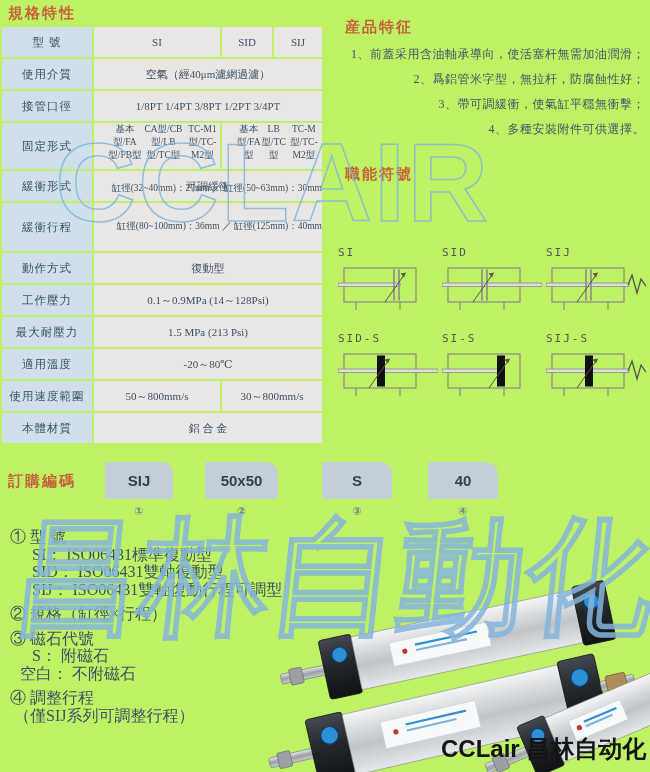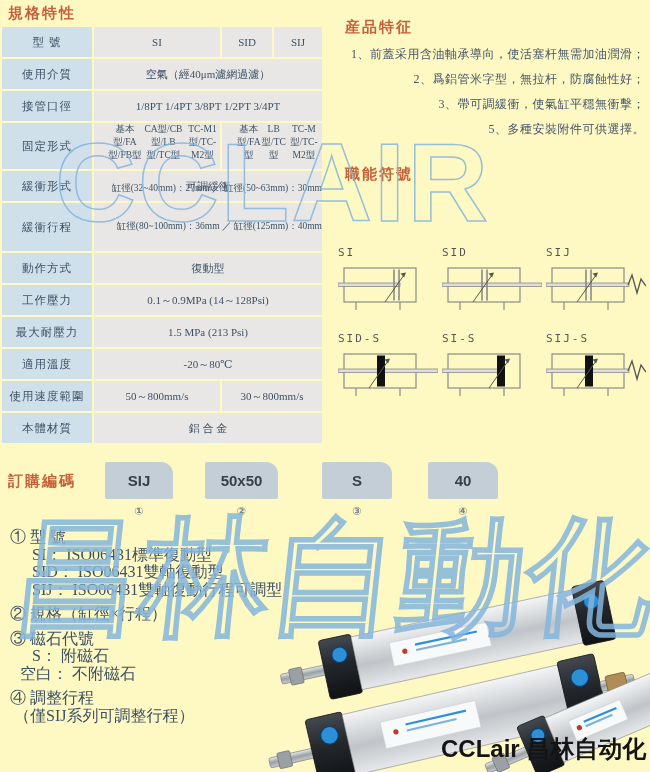--- a/index.html
+++ b/index.html
@@ -1,16 +1,16 @@
 <!DOCTYPE html>
 <html><head>
 <meta charset="utf-8">
 <style>
   html,body{margin:0;padding:0;background:#ffffff;}
-  .page{position:relative;width:650px;height:772px;background:#fef9c3;overflow:hidden;
+  .page{position:relative;width:650px;height:772px;background:#bef264;overflow:hidden;
         font-family:"Liberation Serif","DejaVu Serif",serif;color:#3d5166;}
 
   
   .sec-title{position:absolute;font-family:"Liberation Sans","DejaVu Sans",sans-serif;
              font-weight:bold;font-size:15px;letter-spacing:2px;color:#c7613b;}
 
   
   .spec{position:absolute;left:2px;top:27px;width:360px;display:flex;flex-direction:column;gap:2px;}
   .srow{display:flex;gap:2px;}
   .slabel{width:90px;background:#cfe0ea;display:flex;align-items:center;justify-content:center;
@@ -125,21 +125,21 @@
       <div class="slabel">本體材質</div>
       <div class="scell merged">鋁 合 金</div>
     </div>
   </div>
 
   <div class="sec-title" style="left:345px;top:18px;">産品特征</div>
   <div class="features">
     <div class="feat-item">1、前蓋采用含油軸承導向，使活塞杆無需加油潤滑；</div>
     <div class="feat-item">2、爲鋁管米字型，無拉杆，防腐蝕性好；</div>
     <div class="feat-item">3、帶可調緩衝，使氣缸平穩無衝擊；</div>
-    <div class="feat-item">5、多種安裝附件可供選擇。</div>
+    <div class="feat-item">4、多種安裝附件可供選擇。</div>
   </div>
 
   <div class="sec-title" style="left:345px;top:165px;">職能符號</div>
   <div class="symbols">
     <div class="symgrid">
       <div class="symcell">
         <div class="symlabel">SI</div>
         <div class="sym-draw"><svg viewBox="0 0 100 54" width="100" height="54">
               <rect x="6" y="8" width="72" height="34" fill="none" stroke="#8a8a8a" stroke-width="1.2"></rect>
               <rect x="0" y="23" width="62" height="3.5" fill="#dddddb" stroke="#8a8a8a" stroke-width="0.8"></rect>

